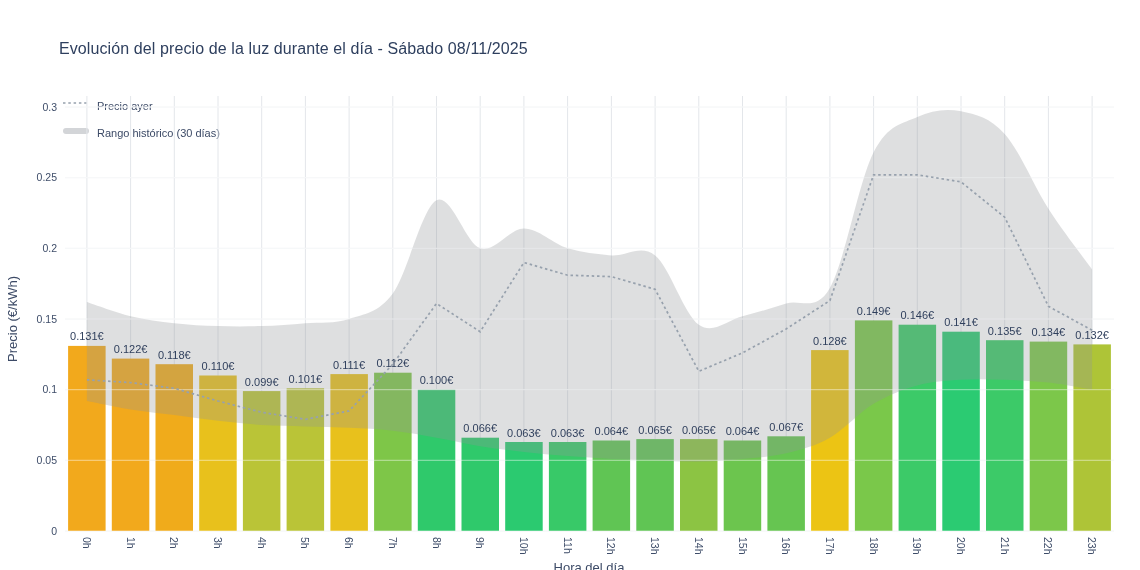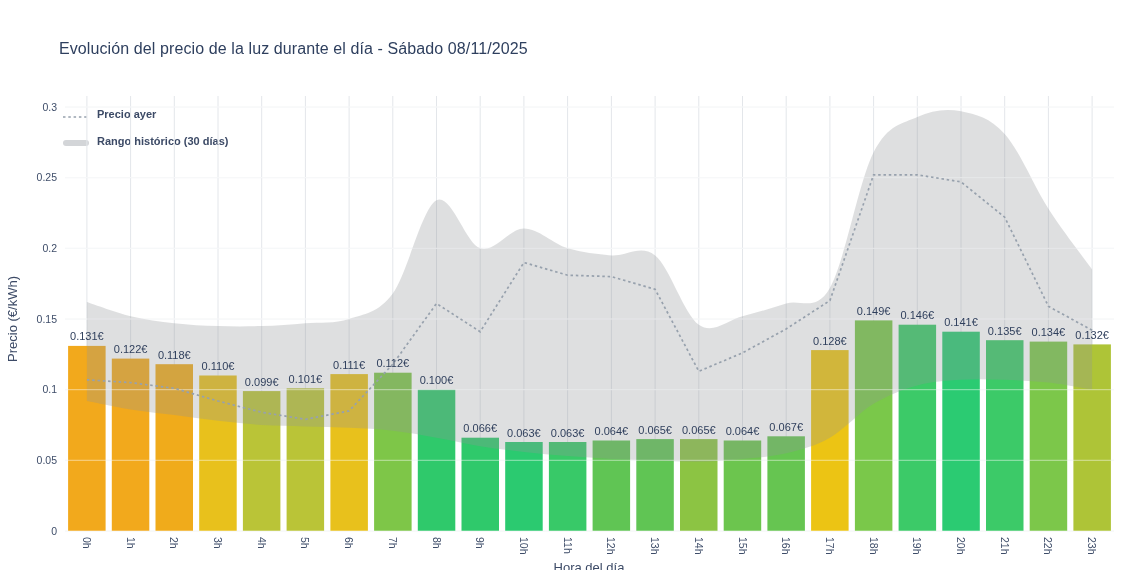--- a/index.html
+++ b/index.html
@@ -5,21 +5,21 @@
   html,body{margin:0;padding:0;background:#ffffff;}
   .stage{
     position:relative;width:1140px;height:570px;background:#ffffff;overflow:hidden;
     font-family:"Liberation Sans","DejaVu Sans",sans-serif;
     margin-top:20px;
   }
   .chart-title{
     position:absolute;left:59px;top:20px;font-size:16px;color:#2e3f5e;letter-spacing:.1px;
   }
   .legend{position:absolute;left:62px;top:80px;}
-  .legend-item{display:flex;align-items:flex-end;height:20px;margin-bottom:7px;cursor:pointer;font-weight:bold;}
+  .legend-item{display:flex;align-items:flex-start;height:20px;margin-bottom:7px;cursor:pointer;}
   .legend-swatch{margin-right:7px;flex:0 0 auto;}
   .legend-label{font-size:11px;color:#3c4a66;}
   svg.chart{position:absolute;left:0;top:0;}
   svg text{font-family:"Liberation Sans","DejaVu Sans",sans-serif;}
   .axis-title{font-size:13px;fill:#3c4a66;}
 </style>
 </head>
 <body>
 
 <div class="stage">

